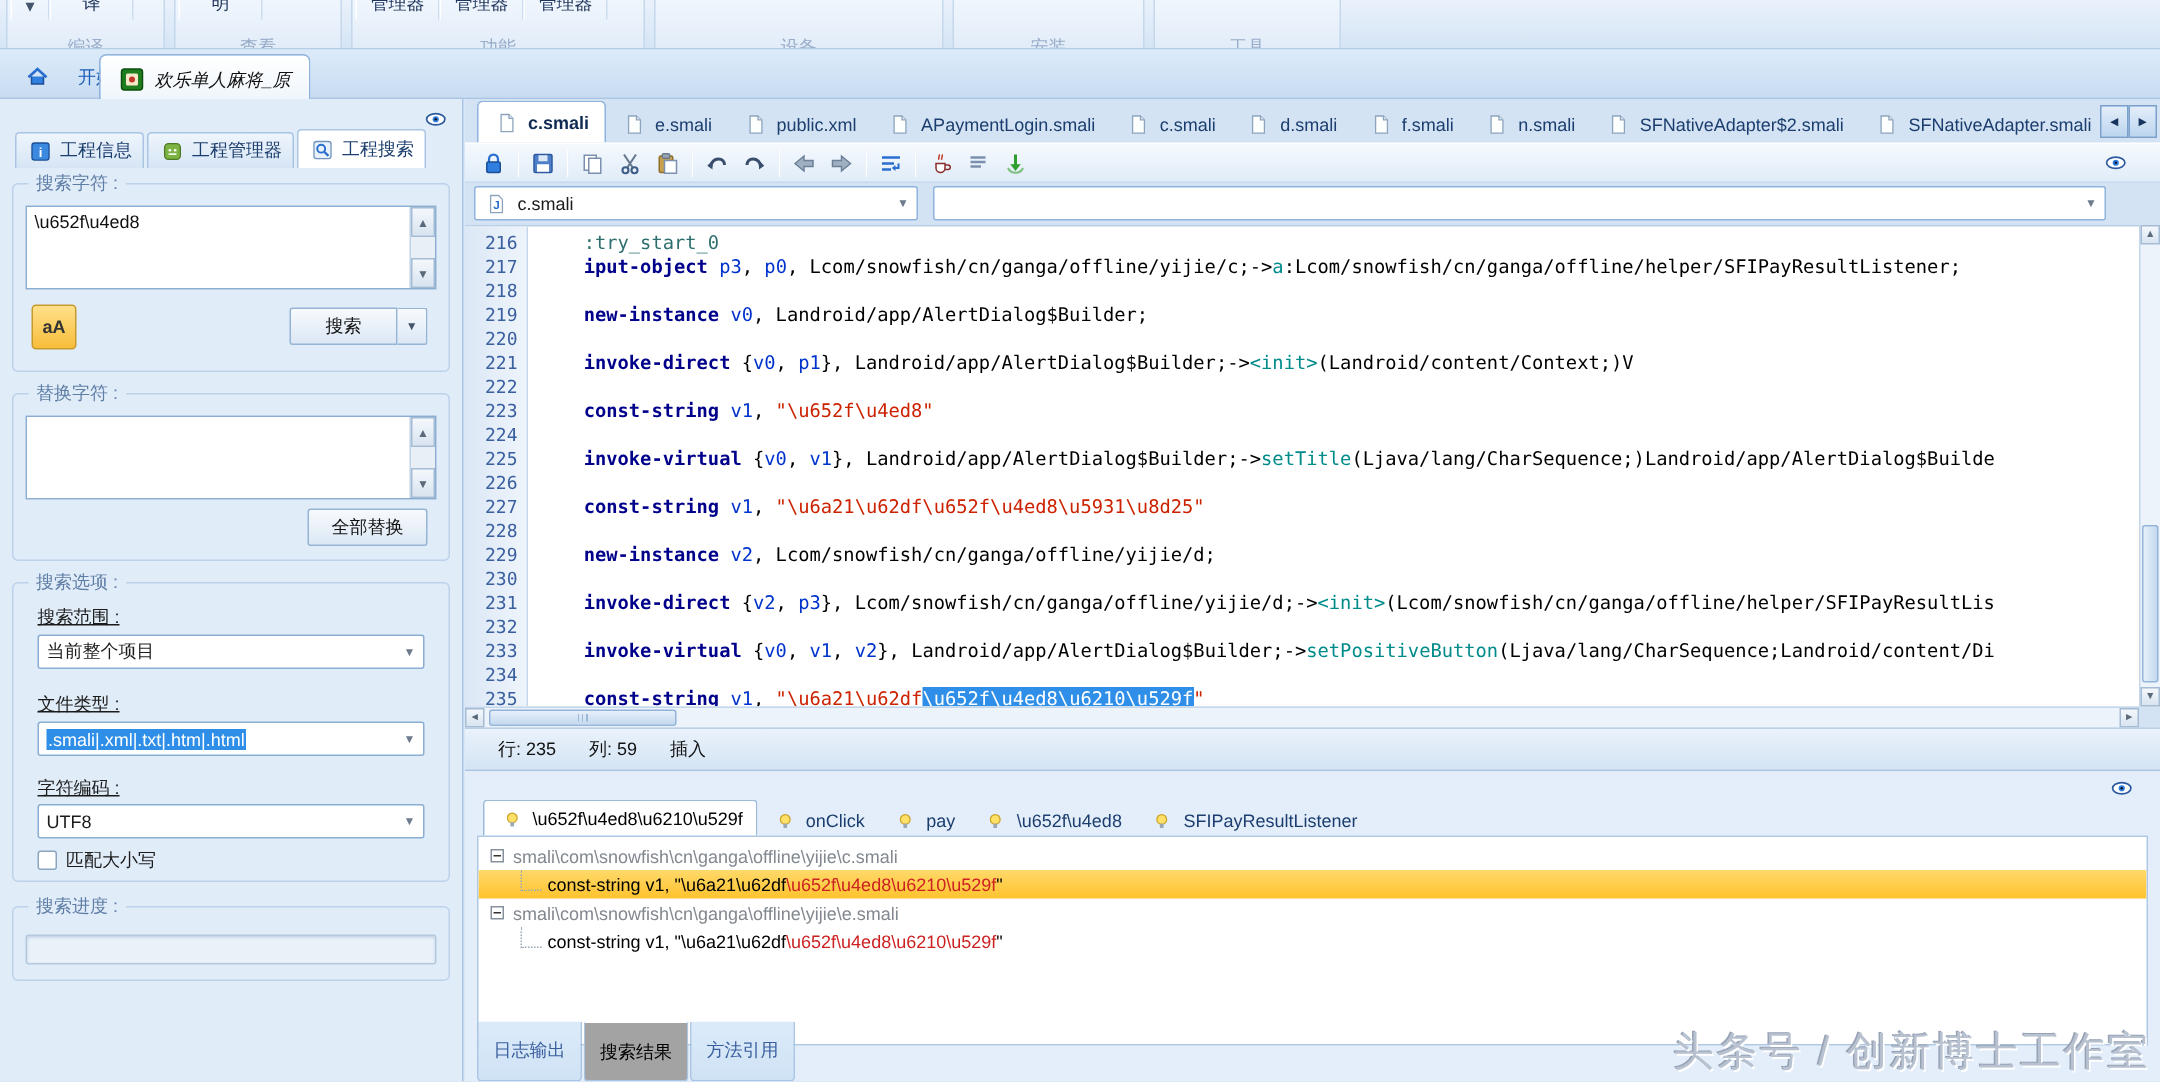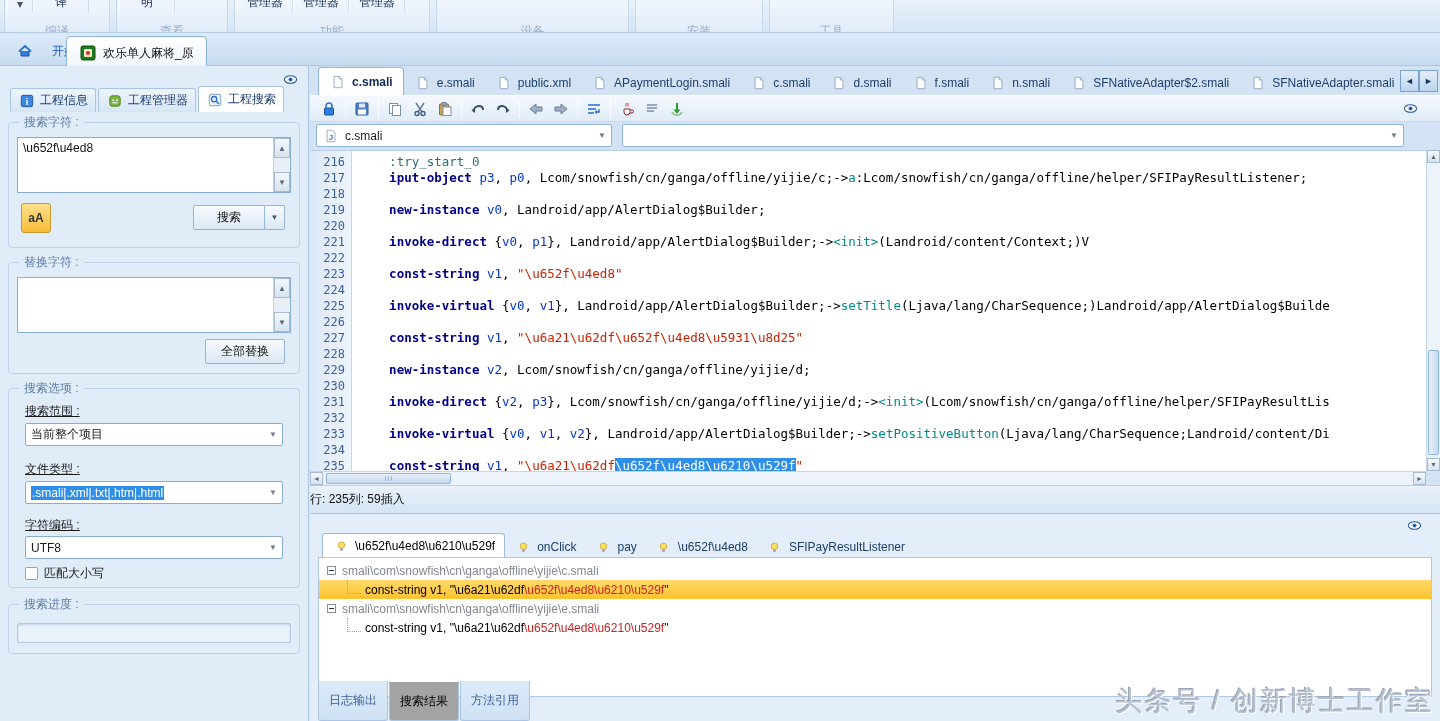--- a/index.html
+++ b/index.html
@@ -19,21 +19,21 @@
     color:#20365c; border-right:1px solid #cdddef; border-left:1px solid #ffffff; font-size:12px; }
   .rbtn.narrow { min-width:26px; color:#44546a; }
 
   
   .wintabs { position:absolute; top:33px; left:0; right:0; height:33px;
     background:linear-gradient(#dcebfa,#c8dcf1); border-bottom:1px solid #aac6e4; }
   .home-tab { position:absolute; left:6px; top:5px; height:26px; display:flex; align-items:center; gap:18px;
     padding:0 10px; color:#1b5cb8; }
   .doc-tab { position:absolute; left:66px; top:3px; height:30px; background:linear-gradient(#ffffff,#eef5fc);
     border:1px solid #8fb3dc; border-bottom:none; border-radius:5px 5px 0 0;
-    display:flex; align-items:center; gap:6px; padding:16px 12px; color:#111; }
+    display:flex; align-items:center; gap:6px; padding:16px 12px; color:#111;font-style:italic; }
 
   
   .sidebar { position:absolute; top:66px; left:0; width:309px; bottom:0; background:#e1ecf9;
     border-right:1px solid #a9c5e3; }
   .sidebar .eye { position:absolute; right:10px; top:6px; }
   .sbtabs { position:absolute; left:10px; top:22px; display:flex; }
   .sbtab { height:24px; padding:0 7px; display:flex; align-items:center; gap:4px;
     border:1px solid #a9c5e3; border-bottom:none; border-radius:3px 3px 0 0;
     background:linear-gradient(#eef5fc,#d6e5f5); color:#1c3e6e; margin-right:2px; }
   .sbtab.active { background:#fff; height:26px; position:relative; top:-2px; }
@@ -109,21 +109,21 @@
   .hscroll .sarrow { position:absolute; top:0px; width:13px; height:13px; font-size:7px; color:#5a6a7a;
     display:flex; align-items:center; justify-content:center; background:linear-gradient(#f4f8fc,#d8e4f0);
     border:1px solid #a5bcd4; }
   .hthumb { position:absolute; left:16px; width:125px; top:1px; height:11px; border-radius:2px;
     background:linear-gradient(#e7f0fa,#c4d9ef); border:1px solid #93b4d9; }
   .hthumb::after { content:""; position:absolute; left:50%; top:2px; bottom:2px; width:7px; margin-left:-4px;
     background:repeating-linear-gradient(90deg,#9db9d8 0 1px,transparent 1px 3px); }
   .statusbar { position:absolute; left:0; right:0; top:419px; height:28px;
     background:linear-gradient(#eaf2fb,#d4e4f4); border-top:1px solid #b9cfe8;
     display:flex; align-items:center; color:#111; }
-  .statusbar span { }
+  .statusbar span { margin-left:22px; }
 
   
   .bottom { position:absolute; left:310px; top:513px; right:0; bottom:0; background:#e3eefa;
     border-top:1px solid #a9c5e3; }
   .bottom .eye { position:absolute; right:18px; top:4px; }
   .restabs { position:absolute; left:12px; top:19px; height:25px; display:flex; align-items:flex-end; }
   .rtab { height:22px; display:flex; align-items:center; gap:5px; padding:0 9px; color:#1c3e6e; white-space:nowrap; }
   .rtab.active { background:#fff; border:1px solid #9dbcdc; border-bottom:none; border-radius:3px 3px 0 0; height:25px; color:#000; }
   .rescontent { position:absolute; left:8px; right:8px; top:43px; bottom:24px; background:#fff;
     border:1px solid #aec8e4; padding-top:3px; overflow:hidden; }

